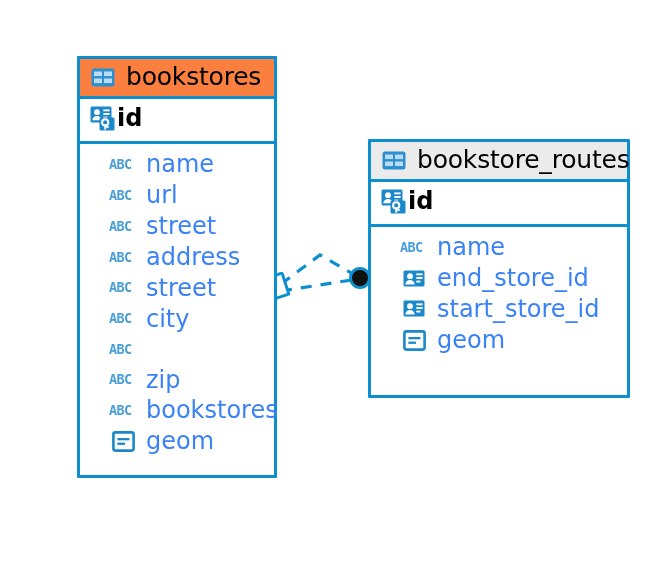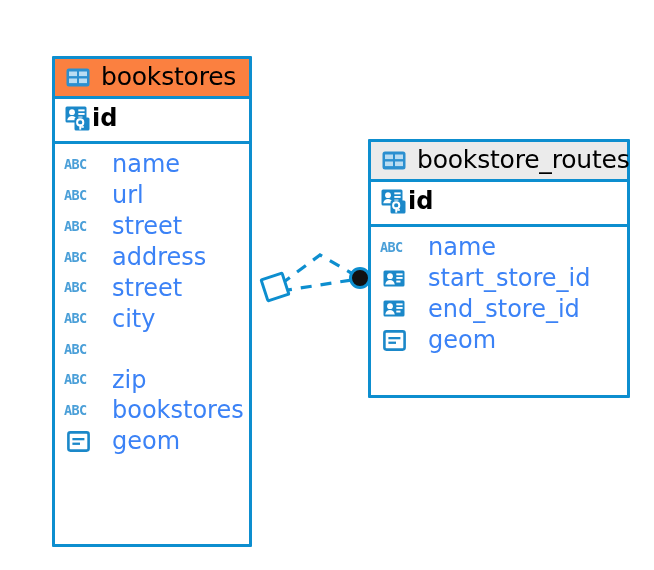--- a/index.html
+++ b/index.html
@@ -73,22 +73,23 @@
     line-height: 1.05;
   }
 
   .field-list {
     padding: 5px 9px 7px 9px;
     background: #ffffff;
   }
   .field-row {
     display: flex;
     align-items: center;
-    gap: 20px;
+    gap: 9px;
     padding: 2px 0;
+    margin-left: 20px;
   }
   .field-row .field-label {
     font-size: 24px;
     color: #3b82f6;
     line-height: 1.12;
     white-space: nowrap;
   }
 
   .icon {
     flex: 0 0 auto;
@@ -124,21 +125,21 @@
     <g>
       <path d="M 281 284 L 320 255 L 358 277" fill="none" stroke="#0d8ecf" stroke-width="3.2" stroke-dasharray="11 9" stroke-linecap="butt"></path>
       <path d="M 281 291 L 358 279" fill="none" stroke="#0d8ecf" stroke-width="3.2" stroke-dasharray="11 9" stroke-linecap="butt"></path>
       <g transform="translate(275,287) rotate(-18)">
         <rect x="-11" y="-11" width="22" height="22" rx="1" fill="#ffffff" stroke="#0d8ecf" stroke-width="3"></rect>
       </g>
       <circle cx="360" cy="278" r="9.5" fill="#111111" stroke="#0d8ecf" stroke-width="3"></circle>
     </g>
   </svg>
 
-  <div class="entity" style="left:52px; top:56px; width:200px; height:491px;">
+  <div class="entity" style="left:77px; top:56px; width:200px; height:422px;">
 
     <div class="entity-header accent-orange">
       <span class="icon">
         <svg width="24" height="19" viewBox="0 0 24 19">
           <rect x="0.5" y="0.5" width="23" height="18" rx="2.5" fill="#2b8fd0"></rect>
           <rect x="3" y="3.5" width="8" height="4.6" fill="#b9dcf2"></rect>
           <rect x="13" y="3.5" width="8" height="4.6" fill="#b9dcf2"></rect>
           <rect x="3" y="10.5" width="8" height="4.6" fill="#b9dcf2"></rect>
           <rect x="13" y="10.5" width="8" height="4.6" fill="#b9dcf2"></rect>
         </svg>
@@ -259,35 +260,35 @@
         <span class="icon">
           <svg width="23" height="18" viewBox="0 0 23 18">
             <rect x="0.5" y="0.5" width="21" height="16" rx="1.5" fill="#1b88c9"></rect>
             <circle cx="7" cy="6.2" r="2.9" fill="#ffffff"></circle>
             <path d="M2.2 14.4c0.5-3.1 2.6-4.5 4.8-4.5s4.3 1.4 4.8 4.5z" fill="#ffffff"></path>
             <rect x="13.3" y="3.4" width="6.3" height="1.9" fill="#ffffff"></rect>
             <rect x="13.3" y="7.0" width="6.3" height="1.9" fill="#ffffff"></rect>
             <rect x="13.3" y="10.6" width="4.2" height="1.9" fill="#ffffff"></rect>
           </svg>
         </span>
-        <span class="field-label">start_store_id</span>
+        <span class="field-label">end_store_id</span>
       </div>
 
       <div class="field-row">
         <span class="icon">
           <svg width="23" height="18" viewBox="0 0 23 18">
             <rect x="0.5" y="0.5" width="21" height="16" rx="1.5" fill="#1b88c9"></rect>
             <circle cx="7" cy="6.2" r="2.9" fill="#ffffff"></circle>
             <path d="M2.2 14.4c0.5-3.1 2.6-4.5 4.8-4.5s4.3 1.4 4.8 4.5z" fill="#ffffff"></path>
             <rect x="13.3" y="3.4" width="6.3" height="1.9" fill="#ffffff"></rect>
             <rect x="13.3" y="7.0" width="6.3" height="1.9" fill="#ffffff"></rect>
             <rect x="13.3" y="10.6" width="4.2" height="1.9" fill="#ffffff"></rect>
           </svg>
         </span>
-        <span class="field-label">end_store_id</span>
+        <span class="field-label">start_store_id</span>
       </div>
 
       <div class="field-row">
         <span class="icon">
           <svg width="23" height="21" viewBox="0 0 23 21">
             <rect x="1.4" y="1.4" width="20.2" height="18.2" rx="2" fill="#ffffff" stroke="#1b88c9" stroke-width="2.6"></rect>
             <rect x="5.4" y="7.0" width="12" height="2.3" fill="#1b88c9"></rect>
             <rect x="5.4" y="11.6" width="7.6" height="2.3" fill="#1b88c9"></rect>
           </svg>
         </span>

